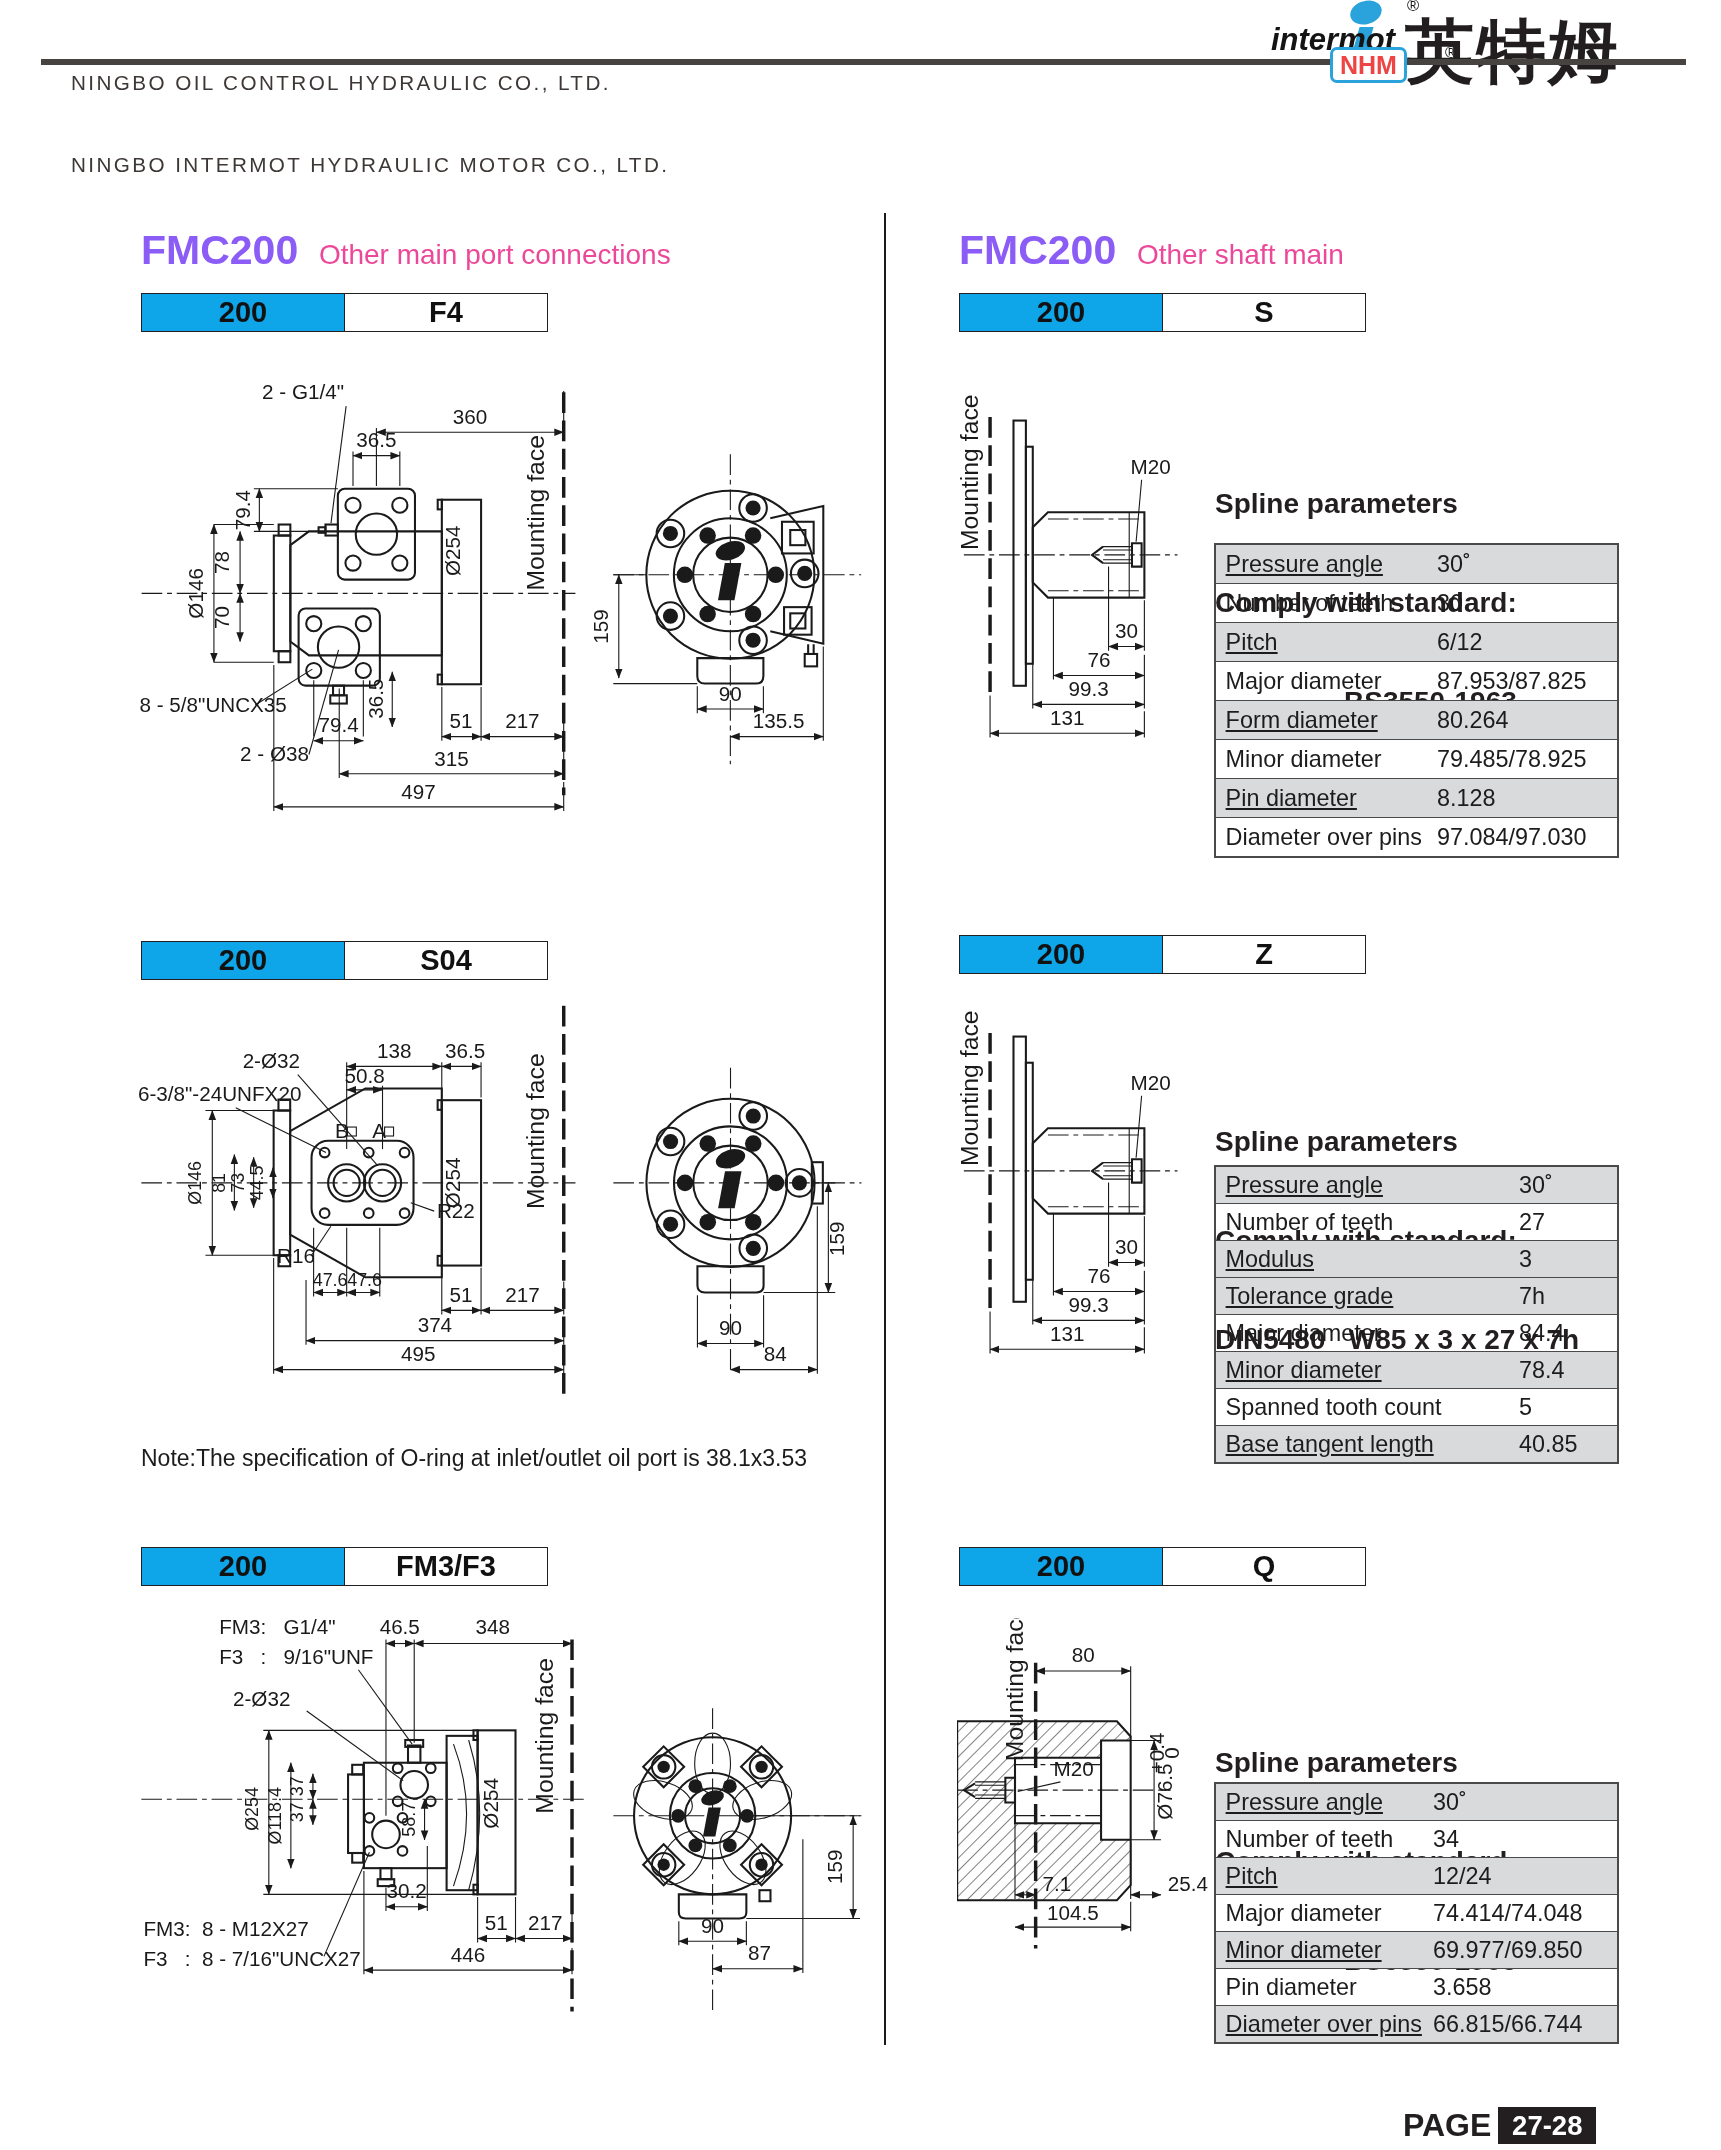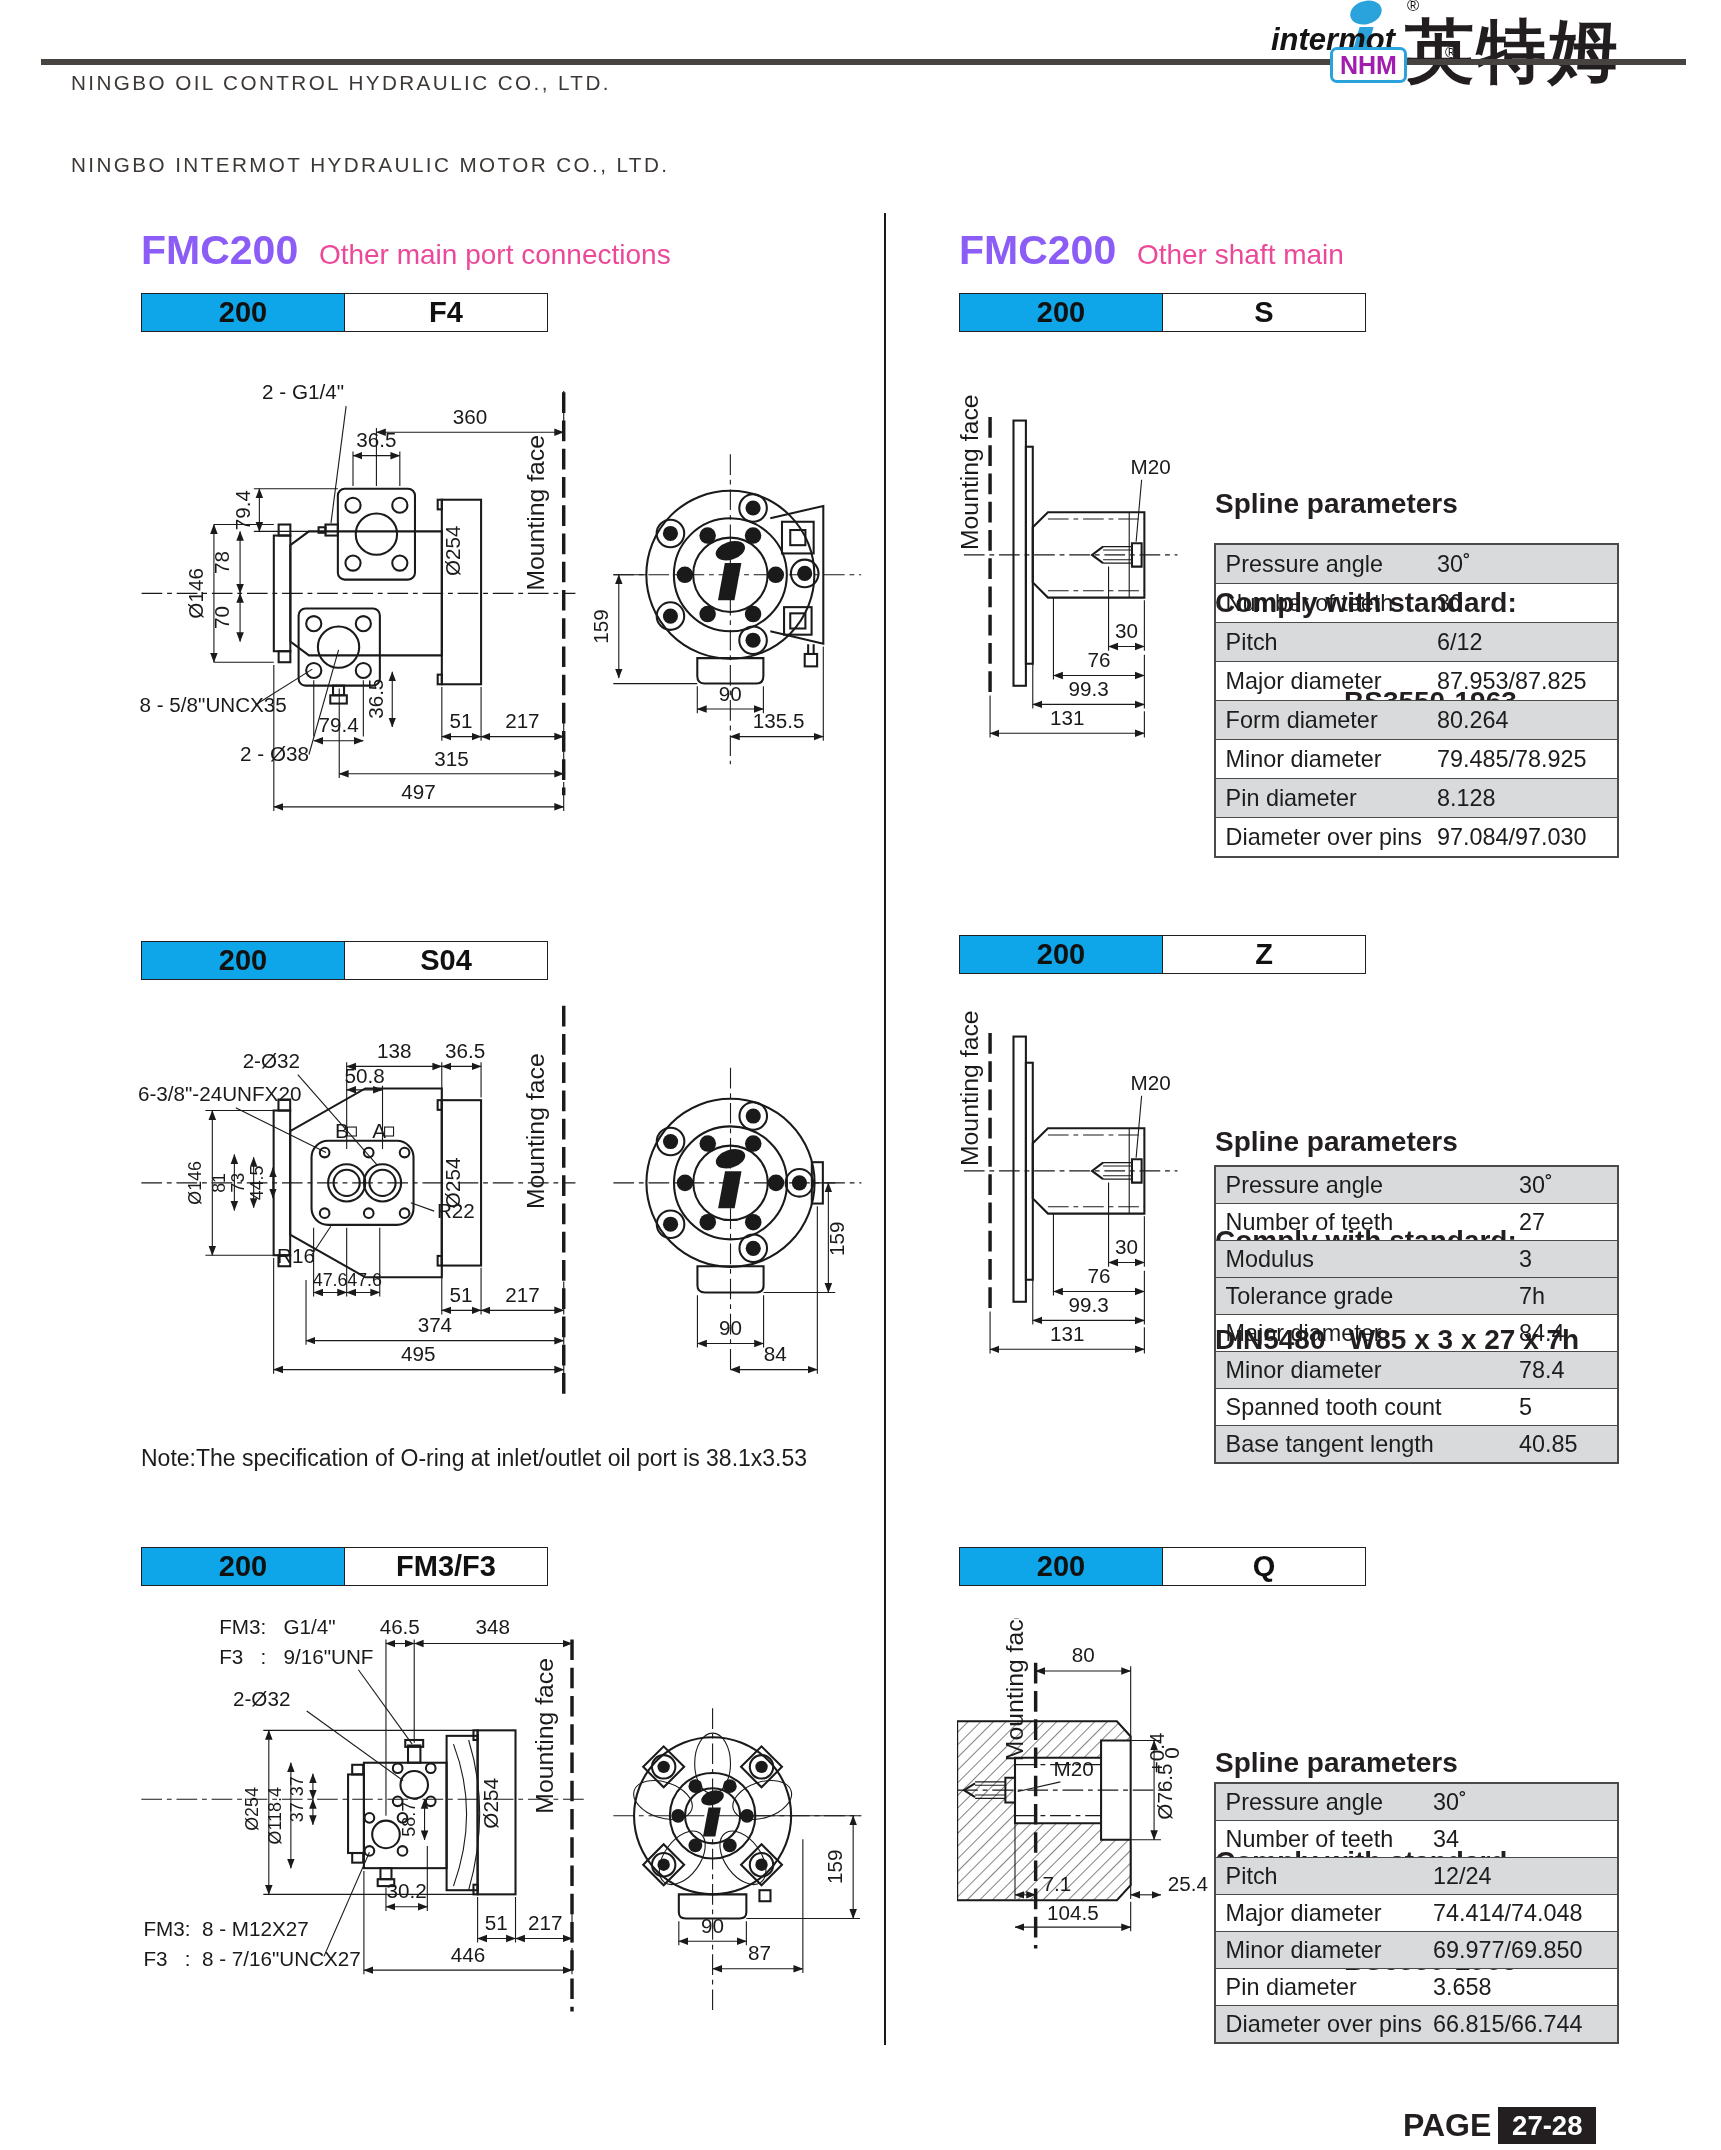--- a/index.html
+++ b/index.html
@@ -8,37 +8,37 @@
   .abs{position:absolute;}
   
   .company{left:71px;top:13.8px;font-size:20.7px;letter-spacing:2.4px;color:#3d3835;line-height:27.5px;white-space:pre;}
   .rule{left:41px;top:59px;width:1645px;height:6.2px;background:#474340;}
   .logo{left:1271px;top:4.1px;width:179px;height:83px;}
   .logo-dot{position:absolute;left:79px;top:-2.8px;width:32px;height:23.4px;background:#2aa3dc;border-radius:50%;transform:rotate(-16deg);}
   .logo-stem{position:absolute;left:83px;top:23.4px;width:13.8px;height:39px;background:#2aa3dc;transform:skewX(-16deg);}
   .logo-word{position:absolute;left:0;top:18px;font-size:31px;font-weight:bold;font-style:italic;color:#141414;z-index:2;}
   .logo-reg1{position:absolute;left:136px;top:-8.3px;font-size:16.5px;color:#141414;}
   .nhm{position:absolute;left:59px;top:43px;border:3.4px solid #2aa3dc;border-radius:6.9px;background:#fff;
-       color:#a21caf;font-size:25px;font-weight:bold;padding:0.7px 6.9px;z-index:3;text-align:right;}
+       color:#ef4444;font-size:25px;font-weight:bold;padding:0.7px 6.9px;z-index:3;text-align:right;}
   .logo-reg2{position:absolute;left:174px;top:39px;font-size:16.5px;color:#141414;}
   .chinese{left:1405px;top:5.5px;font-size:69px;font-weight:900;letter-spacing:2.8px;color:#221e1f;
            font-family:"DejaVu Sans","Liberation Sans",sans-serif;}
   
   .sect-title{display:flex;align-items:baseline;gap:20.7px;}
   .sect-title .model{font-size:41px;font-weight:bold;color:#8b5cf6;}
   .sect-title .rest{font-size:28px;color:#ec4899;}
   
   .bar{display:flex;width:405px;height:37px;border:1.4px solid #231f20;background:#fff;}
   .bar .cell{flex:1;display:flex;align-items:center;justify-content:center;font-size:29px;font-weight:bold;color:#111;}
   .bar .cell.gray{background:#0ea5e9;border-right:1.4px solid #231f20;}
   
   .ptable{width:401px;border:2.1px solid #4a4a4a;font-size:23.4px;color:#1c1c1c;}
   .prow{display:flex;align-items:center;position:relative;border-top:1.4px solid #4a4a4a;}
   .prow:first-child{border-top:none;}
-  .prow.g{background:#d9dadb;}
+  .prow.g{background:#d9dadb;text-decoration:underline;}
   .plabel{padding-left:9.6px;white-space:pre;}
   .pvalue{position:absolute;left:221px;white-space:pre;}
   .ztab .pvalue{left:303px;}
   .qtab .pvalue{left:217px;}
   .rowh55 .prow{height:38px;} .rowh52 .prow{height:36px;}
   
   .sphead{width:420px;font-size:28px;font-weight:bold;color:#231f20;line-height:33px;white-space:pre;}
   .sphead .ind{padding-left:129px;}
   .note{font-size:23px;color:#1c1c1c;}
   .vdiv{left:884px;top:213px;width:2.1px;height:1832px;background:#1a1a1a;}

